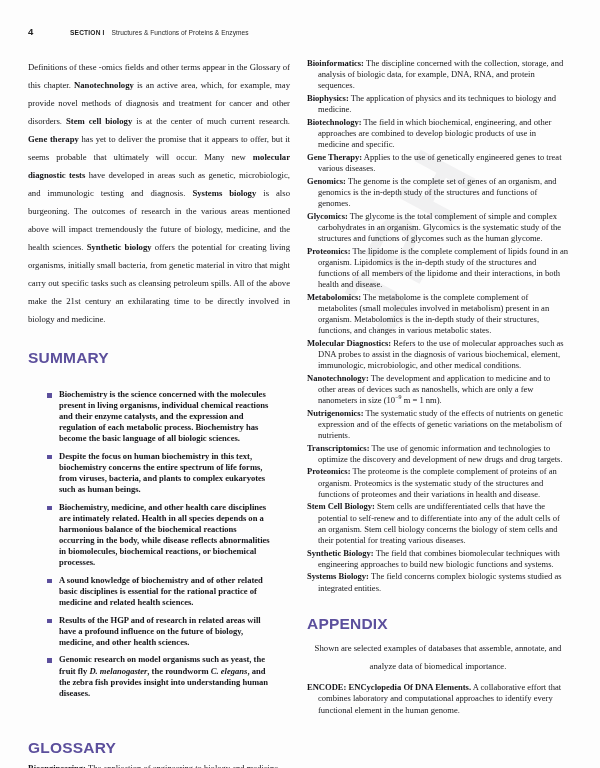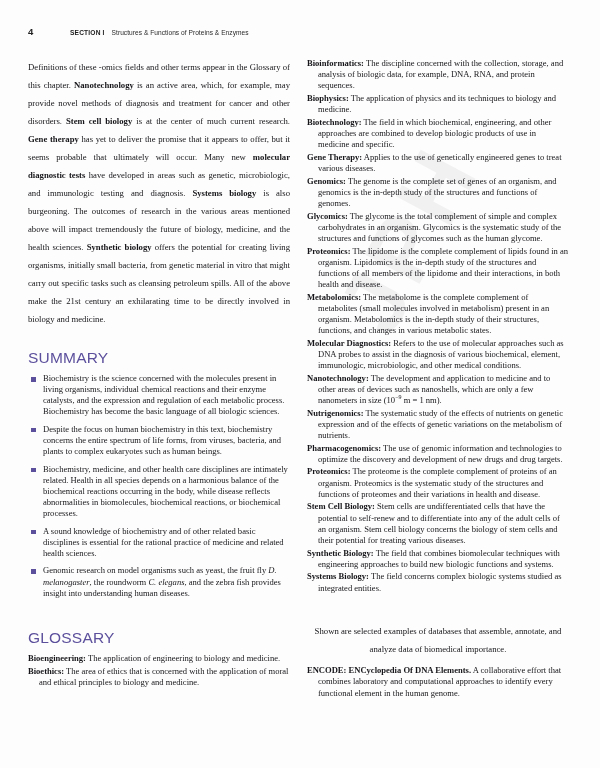--- a/index.html
+++ b/index.html
@@ -83,36 +83,37 @@
     text-justify: inter-word;
     hyphens: auto;
     color: #16161a;
   }
   p.body b { font-weight: 700; }
 
   
   h2.sec {
     font-family: "Liberation Sans", sans-serif;
     font-size: 15.5px;
-    font-weight: 400;
+    font-weight: 700;
     letter-spacing: .2px;
     color: #5c4f9c;
     margin: 0;
     line-height: 17px;
   }
   .sp-summary  { height: 21px; }
   .sp-glossary { height: 24px; }
   .sp-appendix { height: 20px; }
   .after-head  { height: 7px; }
 
   
   ul.bullets {
-    margin: 0;
+    margin: 16px;
     padding: 0;
     list-style: none;
+    font-weight: bold;
   }
   ul.bullets li {
     position: relative;
     padding-left: 15px;
     margin-bottom: 6.5px;
     font-size: 8.55px;
     line-height: 11.1px;
     color: #16161a;
     text-align: left;
   }
@@ -184,20 +185,21 @@
 
       <div class="sp-summary"></div>
       <h2 class="sec">SUMMARY</h2>
       <div class="after-head"></div>
 
       <ul class="bullets">
           <li><span class="sq"></span>Biochemistry is the science concerned with the molecules present in living organisms, individual chemical reactions and their enzyme catalysts, and the expression and regulation of each metabolic process. Biochemistry has become the basic language of all biologic sciences.</li>
           <li><span class="sq"></span>Despite the focus on human biochemistry in this text, biochemistry concerns the entire spectrum of life forms, from viruses, bacteria, and plants to complex eukaryotes such as human beings.</li>
           <li><span class="sq"></span>Biochemistry, medicine, and other health care disciplines are intimately related. Health in all species depends on a harmonious balance of the biochemical reactions occurring in the body, while disease reflects abnormalities in biomolecules, biochemical reactions, or biochemical processes.</li>
           <li><span class="sq"></span>A sound knowledge of biochemistry and of other related basic disciplines is essential for the rational practice of medicine and related health sciences.</li>
+          <li><span class="sq"></span>Results of the HGP and of research in related areas will have a profound influence on the future of biology, medicine, and other health sciences.</li>
           <li><span class="sq"></span>Genomic research on model organisms such as yeast, the fruit fly <i>D. melanogaster</i>, the roundworm <i>C. elegans</i>, and the zebra fish provides insight into understanding human diseases.</li>
         </ul>
 
       <div class="sp-glossary"></div>
       <h2 class="sec">GLOSSARY</h2>
       <div class="after-head"></div>
 
       <dl class="gloss">
           <div class="entry"><span class="term">Bioengineering:</span> <span>The application of engineering to biology and medicine.</span></div>
           <div class="entry"><span class="term">Bioethics:</span> <span>The area of ethics that is concerned with the application of moral and ethical principles to biology and medicine.</span></div>
@@ -211,28 +213,29 @@
           <div class="entry"><span class="term">Biophysics:</span> <span>The application of physics and its techniques to biology and medicine.</span></div>
           <div class="entry"><span class="term">Biotechnology:</span> <span>The field in which biochemical, engineering, and other approaches are combined to develop biologic products of use in medicine and specific.</span></div>
           <div class="entry"><span class="term">Gene Therapy:</span> <span>Applies to the use of genetically engineered genes to treat various diseases.</span></div>
           <div class="entry"><span class="term">Genomics:</span> <span>The genome is the complete set of genes of an organism, and genomics is the in-depth study of the structures and functions of genomes.</span></div>
           <div class="entry"><span class="term">Glycomics:</span> <span>The glycome is the total complement of simple and complex carbohydrates in an organism. Glycomics is the systematic study of the structures and functions of glycomes such as the human glycome.</span></div>
           <div class="entry"><span class="term">Proteomics:</span> <span>The lipidome is the complete complement of lipids found in an organism. Lipidomics is the in-depth study of the structures and functions of all members of the lipidome and their interactions, in both health and disease.</span></div>
           <div class="entry"><span class="term">Metabolomics:</span> <span>The metabolome is the complete complement of metabolites (small molecules involved in metabolism) present in an organism. Metabolomics is the in-depth study of their structures, functions, and changes in various metabolic states.</span></div>
           <div class="entry"><span class="term">Molecular Diagnostics:</span> <span>Refers to the use of molecular approaches such as DNA probes to assist in the diagnosis of various biochemical, element, immunologic, microbiologic, and other medical conditions.</span></div>
           <div class="entry"><span class="term">Nanotechnology:</span> <span>The development and application to medicine and to other areas of devices such as nanoshells, which are only a few nanometers in size (10<sup>−9</sup> m = 1 nm).</span></div>
           <div class="entry"><span class="term">Nutrigenomics:</span> <span>The systematic study of the effects of nutrients on genetic expression and of the effects of genetic variations on the metabolism of nutrients.</span></div>
-          <div class="entry"><span class="term">Pharmacogenomics:</span> <span>The use of genomic information and technologies to optimize the discovery and development of new drugs and drug targets.</span></div>
+          <div class="entry"><span class="term">Transcriptomics:</span> <span>The use of genomic information and technologies to optimize the discovery and development of new drugs and drug targets.</span></div>
           <div class="entry"><span class="term">Proteomics:</span> <span>The proteome is the complete complement of proteins of an organism. Proteomics is the systematic study of the structures and functions of proteomes and their variations in health and disease.</span></div>
           <div class="entry"><span class="term">Stem Cell Biology:</span> <span>Stem cells are undifferentiated cells that have the potential to self-renew and to differentiate into any of the adult cells of an organism. Stem cell biology concerns the biology of stem cells and their potential for treating various diseases.</span></div>
           <div class="entry"><span class="term">Synthetic Biology:</span> <span>The field that combines biomolecular techniques with engineering approaches to build new biologic functions and systems.</span></div>
           <div class="entry"><span class="term">Systems Biology:</span> <span>The field concerns complex biologic systems studied as integrated entities.</span></div>
         </dl>
 
       <div class="sp-appendix"></div>
+      <h2 class="sec">APPENDIX</h2>
       <div class="after-head"></div>
 
       <p class="body" style="text-align:center">Shown are selected examples of databases that assemble, annotate, and analyze data of biomedical importance.</p>
 
       <div style="height:7px"></div>
 
       <dl class="gloss">
           <div class="entry"><span class="term">ENCODE: ENCyclopedia Of DNA Elements.</span> <span>A collaborative effort that combines laboratory and computational approaches to identify every functional element in the human genome.</span></div>
         </dl>
     </div>

